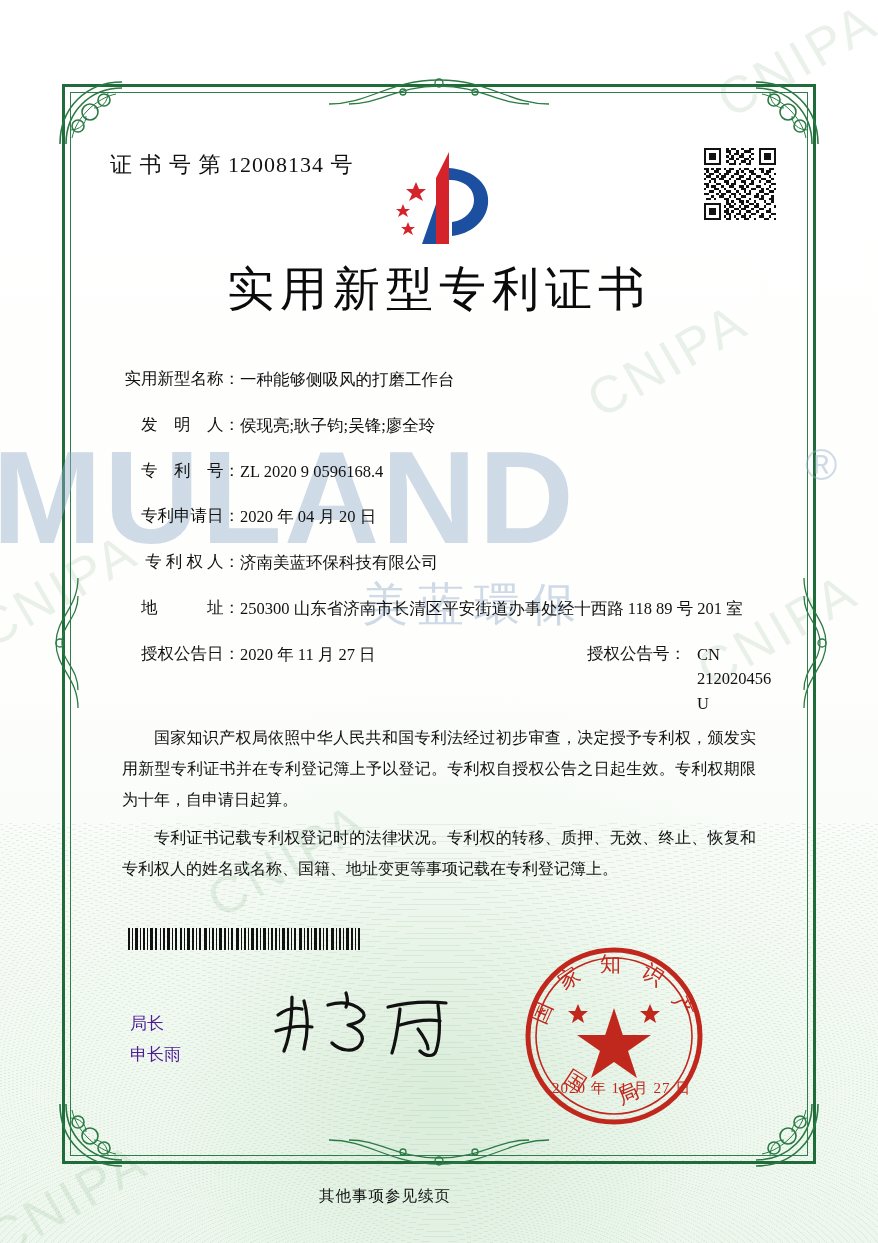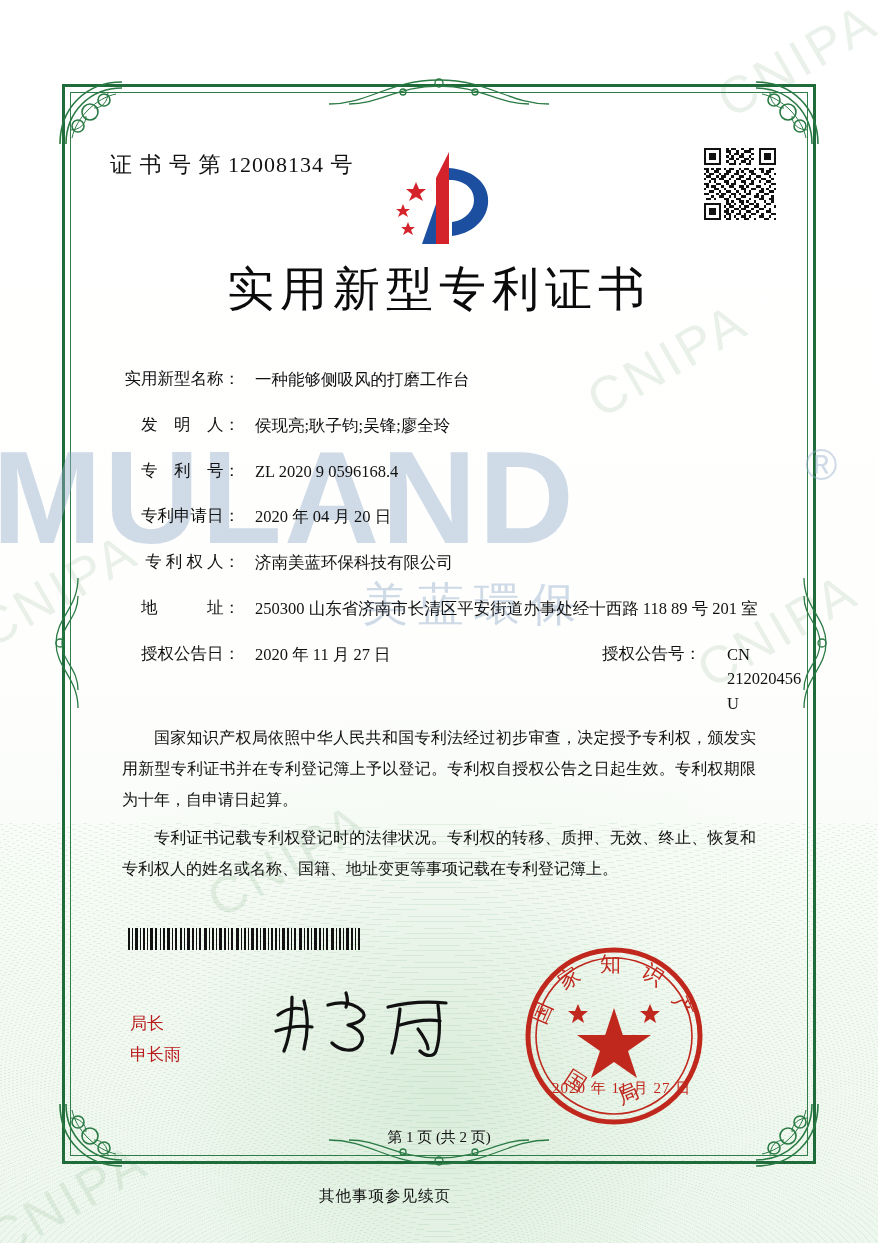--- a/index.html
+++ b/index.html
@@ -165,21 +165,20 @@
   .row .lbl {
     width: 118px;
     flex: 0 0 118px;
     white-space: nowrap;
     letter-spacing: 0px;
     text-align: right;
   }
   .row .val {
     flex: 1 1 auto;
     line-height: 1.5;
-    margin-left: 15px;
   }
   .row.two .val-a { width: 300px; flex: 0 0 300px; }
   .row.two .lbl-b { width: 110px; flex: 0 0 110px; white-space: nowrap; margin-left: 47px; }
 
   
   .paras {
     position: absolute;
     left: 122px; top: 722px;
     width: 634px;
     font-size: 16px;
@@ -195,21 +194,21 @@
     left: 128px; top: 928px;
     width: 232px; height: 22px;
   }
 
   
   .sig-label {
     position: absolute;
     left: 130px; top: 1008px;
     font-size: 17px;
     line-height: 1.85;
-    color: #b91c1c;
+    color: #4c1d95;
   }
   .sig-script {
     position: absolute;
     left: 268px; top: 985px;
     width: 210px; height: 80px;
   }
 
   
   .seal {
     position: absolute;
@@ -699,16 +698,15 @@
       <textPath href="#sealArcBot" startOffset="22%">国 局</textPath>
     </text>
     <g transform="translate(90,92)">
       <polygon points="0,-30 8.8,-3 37,-3 14,13 23,40 0,24 -23,40 -14,13 -37,-3 -8.8,-3" fill="#c0271d"></polygon>
       <polygon points="-36,-34 -33,-27 -26,-27 -32,-22 -30,-15 -36,-19 -42,-15 -40,-22 -46,-27 -39,-27" fill="#c0271d"></polygon>
       <polygon points="36,-34 39,-27 46,-27 40,-22 42,-15 36,-19 30,-15 32,-22 26,-27 33,-27" fill="#c0271d"></polygon>
     </g>
   </svg>
   <div class="seal-date">2020 年 11 月 27 日</div>
 
-  <div class="page-num">第 1 页 (共 2 页)</div>
   <div class="foot-note">其他事项参见续页</div>
 
 </div>
 
 </body></html>

